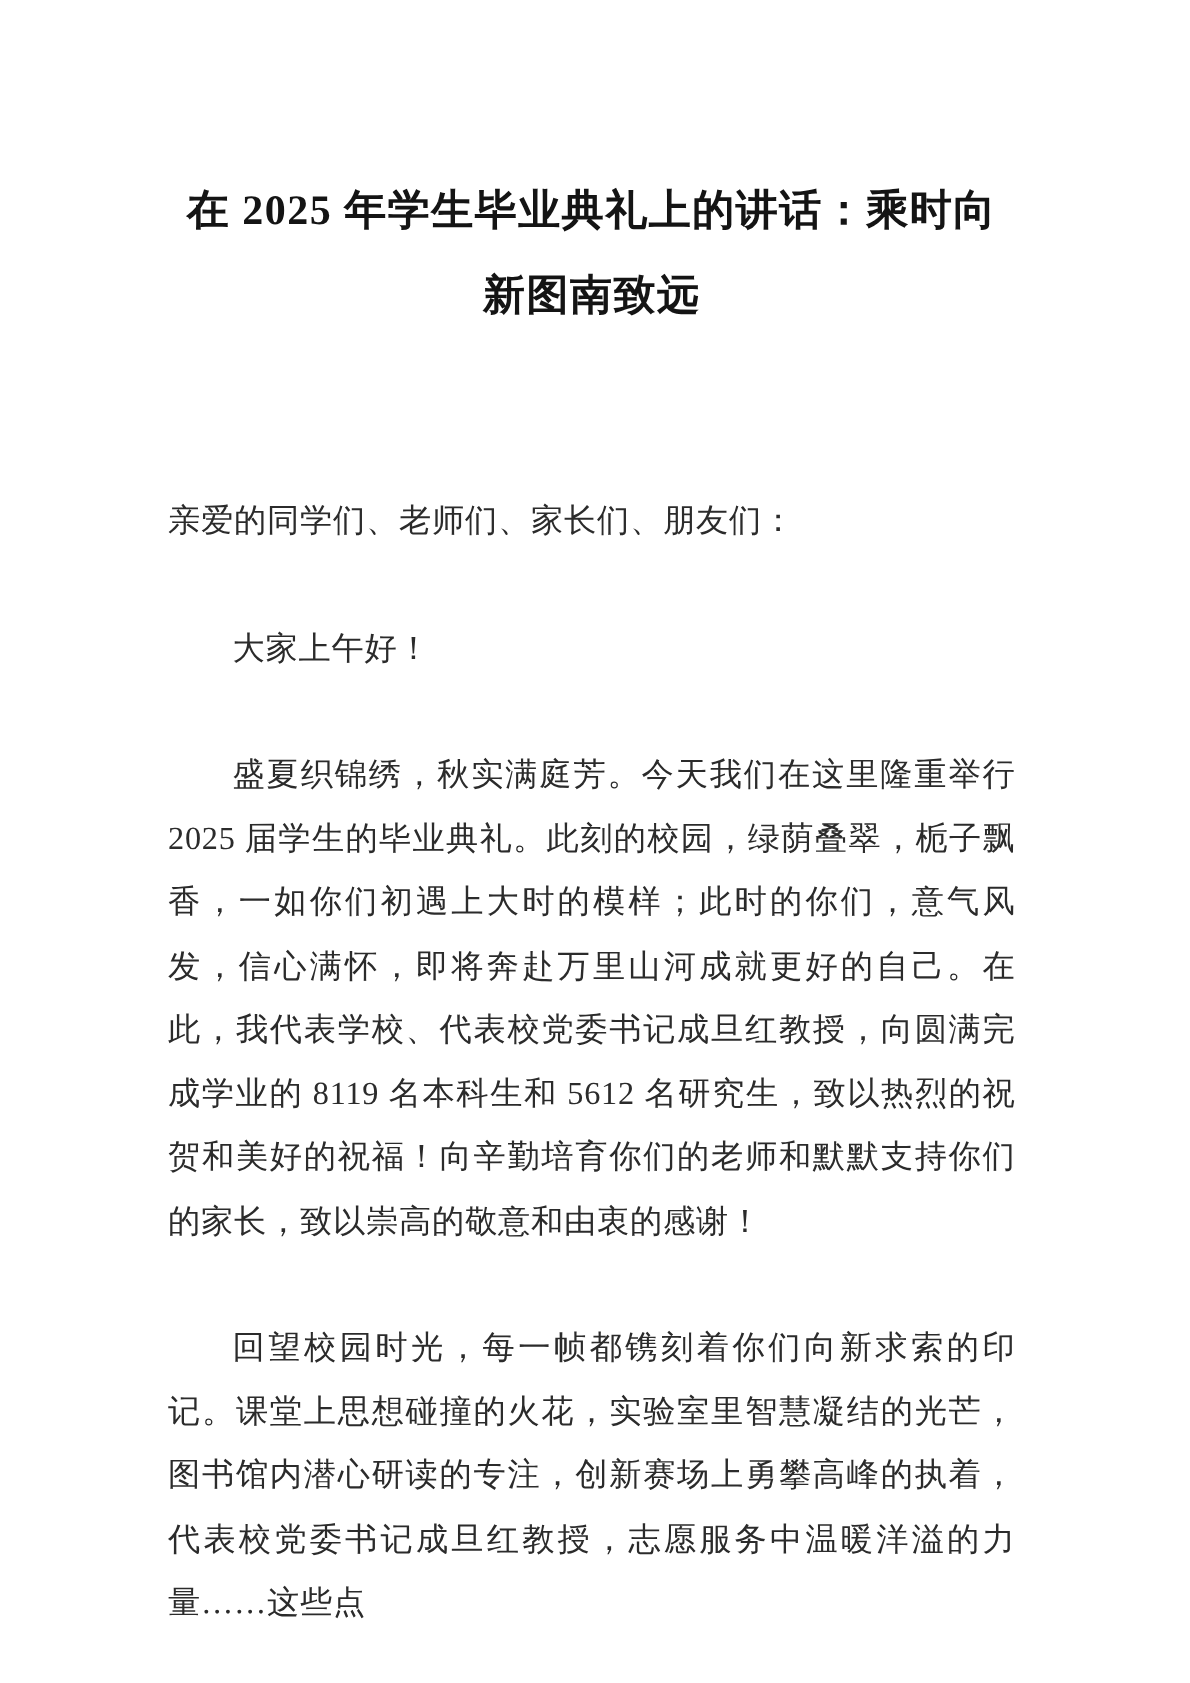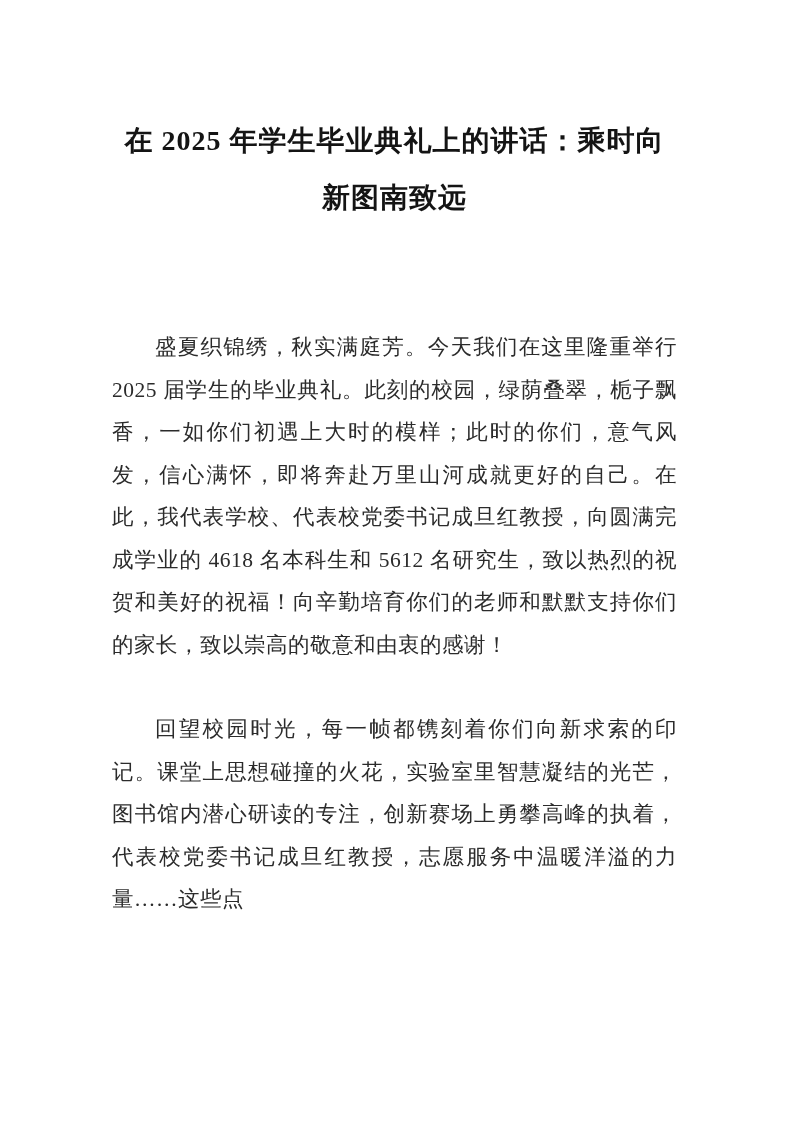--- a/index.html
+++ b/index.html
@@ -40,16 +40,18 @@
   .doc-body p.indent {
     text-indent: 2em;
   }
 </style>
 </head>
 <body>
 
 <div class="page">
   <h1 class="doc-title">在 2025 年学生毕业典礼上的讲话：乘时向新图南致远</h1>
   <div class="doc-body">
-      <p class="indent">盛夏织锦绣，秋实满庭芳。今天我们在这里隆重举行 2025 届学生的毕业典礼。此刻的校园，绿荫叠翠，栀子飘香，一如你们初遇上大时的模样；此时的你们，意气风发，信心满怀，即将奔赴万里山河成就更好的自己。在此，我代表学校、代表校党委书记成旦红教授，向圆满完成学业的 4618 名本科生和 5612 名研究生，致以热烈的祝贺和美好的祝福！向辛勤培育你们的老师和默默支持你们的家长，致以崇高的敬意和由衷的感谢！</p>
+      <p>亲爱的同学们、老师们、家长们、朋友们：</p>
+      <p class="indent">大家上午好！</p>
+      <p class="indent">盛夏织锦绣，秋实满庭芳。今天我们在这里隆重举行 2025 届学生的毕业典礼。此刻的校园，绿荫叠翠，栀子飘香，一如你们初遇上大时的模样；此时的你们，意气风发，信心满怀，即将奔赴万里山河成就更好的自己。在此，我代表学校、代表校党委书记成旦红教授，向圆满完成学业的 8119 名本科生和 5612 名研究生，致以热烈的祝贺和美好的祝福！向辛勤培育你们的老师和默默支持你们的家长，致以崇高的敬意和由衷的感谢！</p>
       <p class="indent">回望校园时光，每一帧都镌刻着你们向新求索的印记。课堂上思想碰撞的火花，实验室里智慧凝结的光芒，图书馆内潜心研读的专注，创新赛场上勇攀高峰的执着，代表校党委书记成旦红教授，志愿服务中温暖洋溢的力量……这些点</p>
     </div>
 </div>
 
 </body></html>

